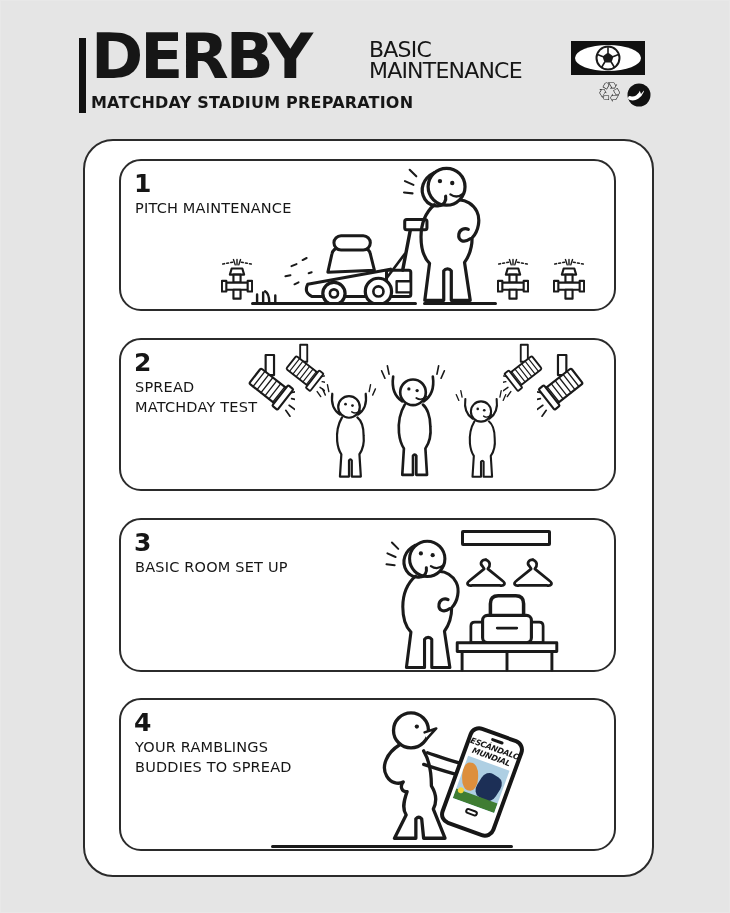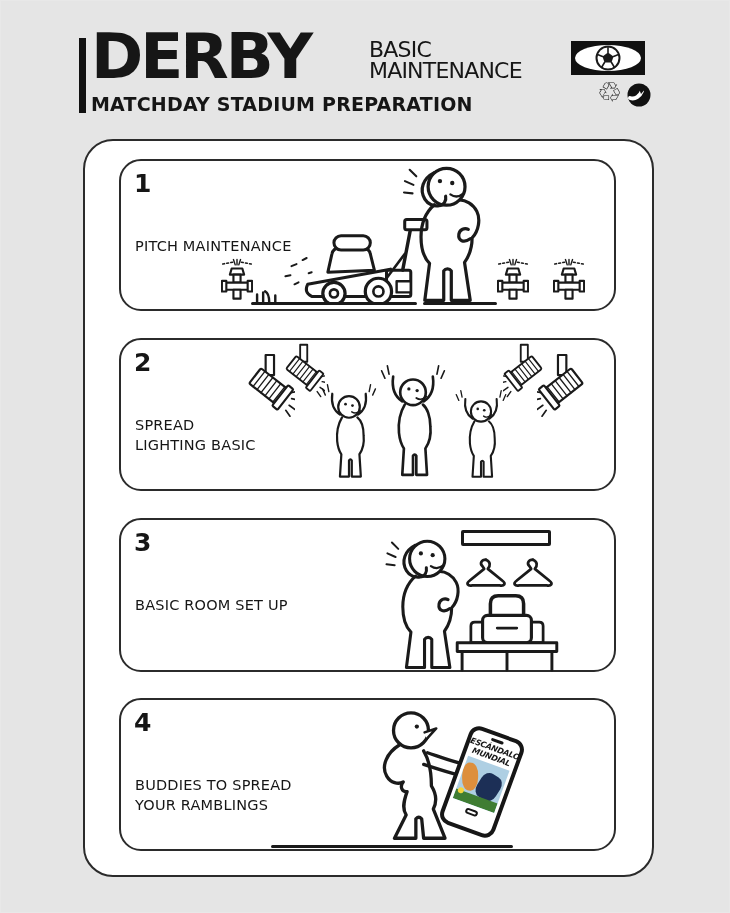--- a/index.html
+++ b/index.html
@@ -9,37 +9,37 @@
   svg{display:block;}
   .ink{stroke:#1a1a1a;fill:none;stroke-linecap:round;stroke-linejoin:round;}
   .fillw{fill:#ffffff;}
 
   
   .hdr-bar{position:absolute;left:78px;top:37px;width:7px;height:75px;background:#111;}
   .hdr-title{position:absolute;left:90px;top:24px;font-size:63px;line-height:64px;
              font-weight:800;letter-spacing:-3px;}
   .hdr-sub{position:absolute;left:322px;top:38px;font-size:22px;line-height:21px;
            font-weight:400;letter-spacing:-0.8px;margin-left:46px;}
-  .hdr-tag{position:absolute;left:90px;top:92px;font-size:19px;font-weight:700;letter-spacing:0.2px;}
+  .hdr-tag{position:absolute;left:90px;top:92px;font-size:16px;font-weight:700;letter-spacing:0.2px;}
 
   .ball-badge{position:absolute;left:570px;top:40px;width:74px;height:34px;background:#111;
               display:flex;align-items:center;justify-content:center;}
   .ball-oval{width:66px;height:26px;background:#fff;border-radius:50%;
              display:flex;align-items:center;justify-content:center;}
   .recycle-glyph{position:absolute;left:596px;top:77px;font-size:28px;line-height:30px;color:#1a1a1a;}
   .circ-arrow{position:absolute;left:626px;top:82px;}
 
   
   .frame{position:absolute;left:82px;top:138px;width:567px;height:734px;
          border:2px solid #2b2b2b;border-radius:30px;background:#fff;}
   .panel{position:absolute;left:118px;width:497px;height:152px;
          border:2px solid #2b2b2b;border-radius:22px;background:#fff;box-sizing:border-box;}
   .p1{top:158px;} .p2{top:337px;height:153px;} .p3{top:517px;height:154px;} .p4{top:697px;height:153px;}
   .step-num{position:absolute;left:13px;top:8px;font-size:25px;font-weight:700;}
-  .step-label{position:absolute;left:14px;top:37px;font-size:14.5px;line-height:20px;letter-spacing:0.2px;margin-top:38px;}
+  .step-label{position:absolute;left:14px;top:37px;font-size:14.5px;line-height:20px;letter-spacing:0.2px;}
   .step-line:empty{display:none;}
   .abs{position:absolute;}
   .groundline{position:absolute;height:0;border-top:3px solid #1a1a1a;border-radius:2px;}
 
   
   .phone{position:absolute;left:332px;top:30px;width:58px;height:104px;background:#fff;
          border:4px solid #161616;border-radius:11px;box-sizing:border-box;
          transform:rotate(20deg);z-index:3;}
   .phone-speaker{width:13px;height:3px;background:#161616;border-radius:2px;margin:3px auto 0;}
   .phone-headline{text-align:center;font-weight:700;font-size:8px;line-height:9px;
@@ -202,21 +202,21 @@
         <use href="#sprinkler"></use>
       </svg>
     <div class="groundline" style="left:130px;top:141px;width:166px"></div>
     <div class="groundline" style="left:302px;top:141px;width:74px"></div>
   </div>
 
   <div class="panel p2">
     <div class="step-num">2</div>
     <div class="step-label">
       <div class="step-line">SPREAD</div>
-      <div class="step-line">LIGHTING BASIC</div>
+      <div class="step-line">MATCHDAY TEST</div>
     </div>
     <svg class="abs" style="left:122px;top:13px" width="52" height="66" viewBox="0 0 62 78">
         <use href="#floodlight"></use>
       </svg>
     <svg class="abs" style="left:160px;top:3px" width="44" height="56" viewBox="0 0 62 78">
         <use href="#floodlight"></use>
       </svg>
     <svg class="abs" style="left:382px;top:3px;transform:scaleX(-1)" width="44" height="56" viewBox="0 0 62 78">
         <use href="#floodlight"></use>
       </svg>
@@ -251,22 +251,22 @@
         <use href="#hanger"></use>
       </svg>
     <svg class="abs" style="left:334px;top:70px" width="104" height="82" viewBox="0 0 106 84">
         <use href="#benchbag"></use>
       </svg>
   </div>
 
   <div class="panel p4">
     <div class="step-num">4</div>
     <div class="step-label">
+      <div class="step-line">YOUR RAMBLINGS</div>
       <div class="step-line">BUDDIES TO SPREAD</div>
-      <div class="step-line">YOUR RAMBLINGS</div>
     </div>
     <svg class="abs" style="left:246px;top:10px" width="122" height="136" viewBox="0 0 125 140">
         <use href="#fig-phone"></use>
       </svg>
     <div class="phone">
       <div class="phone-speaker"></div>
       <div class="phone-headline">
         <div>ESCÁNDALO</div>
         <div>MUNDIAL</div>
       </div>

